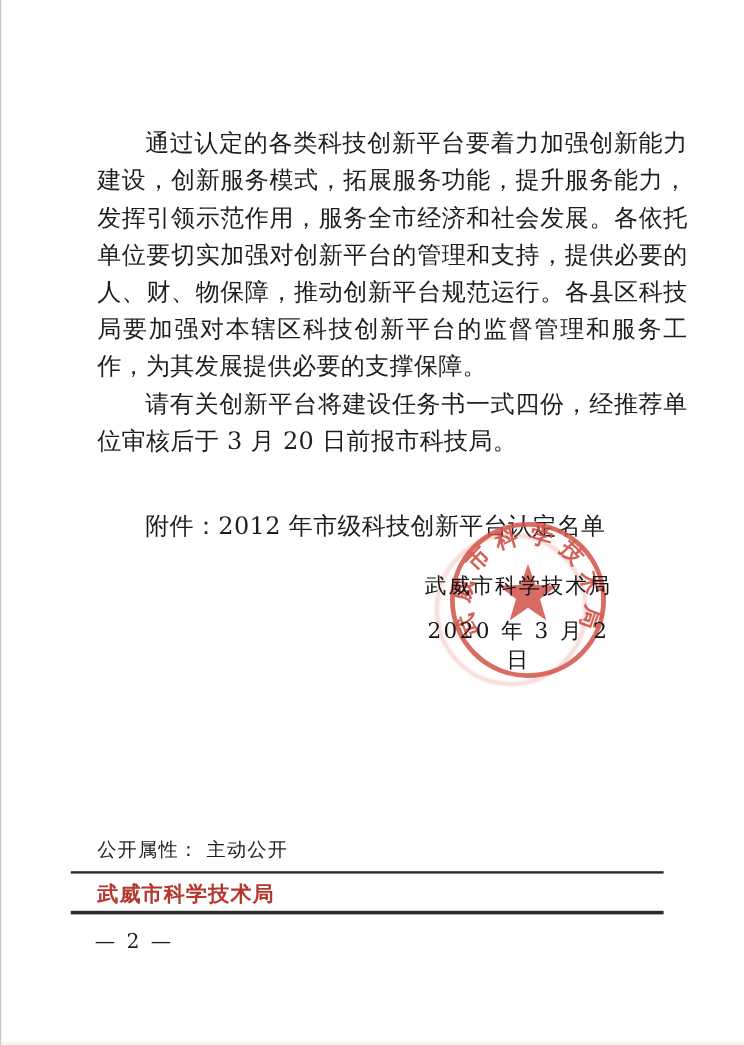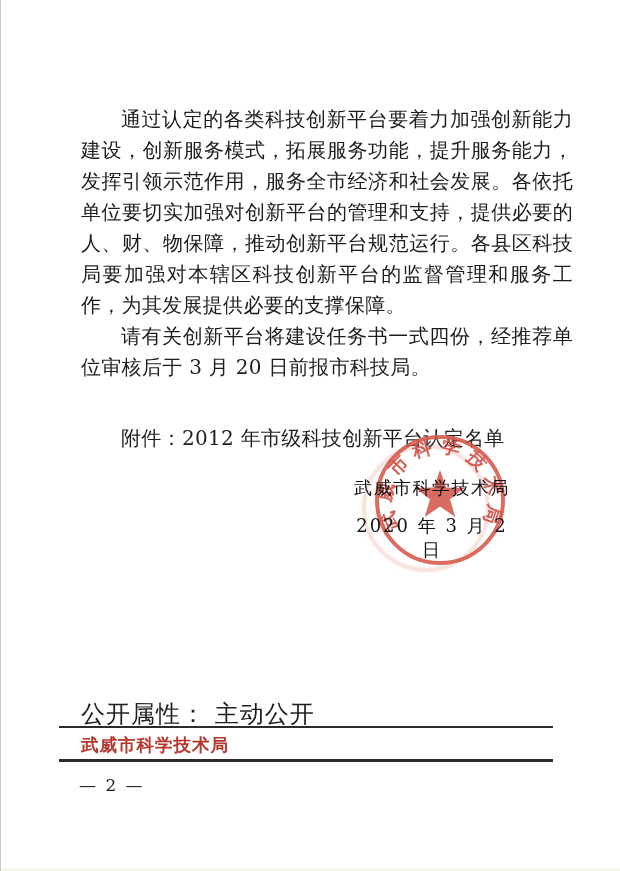--- a/index.html
+++ b/index.html
@@ -64,21 +64,21 @@
     color: #141414;
   }
   .sig-issuer { top: 476px; font-size: 18px; letter-spacing: 1.5px; }
   .sig-date   { top: 514px; font-size: 18px; letter-spacing: 2px; }
 
   
   .disclosure {
     position: absolute;
     left: 80px;
     top: 698px;
-    font-size: 24px;
+    font-size: 16px;
     letter-spacing: 1px;
   }
   .rule {
     position: absolute;
     left: 58px;
     width: 494px;
     background: #2b2b2b;
     border: none;
     margin: 0;
   }

